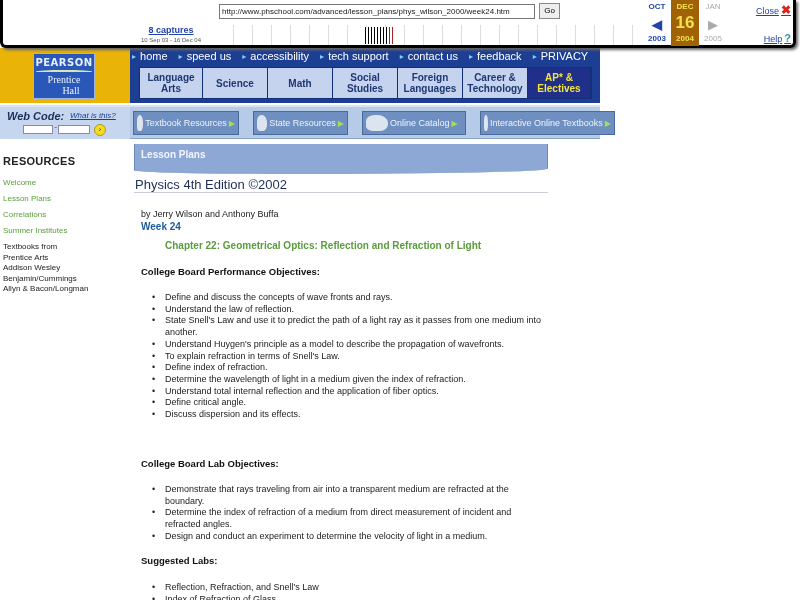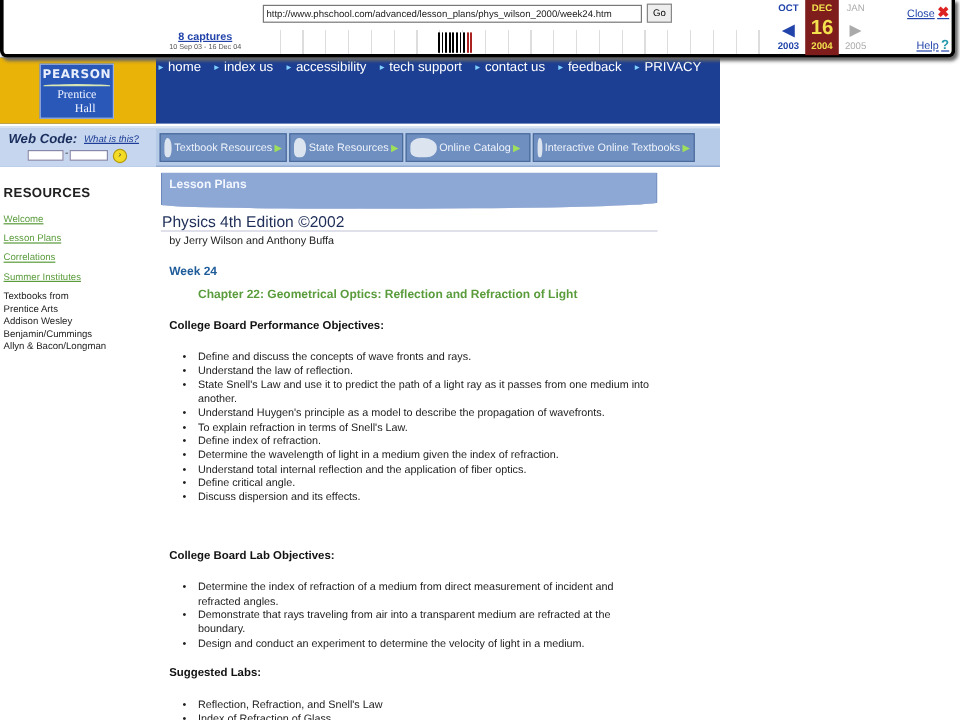--- a/index.html
+++ b/index.html
@@ -15,21 +15,21 @@
   .wb-caps a { font-size: 9px; color: #2244aa; font-weight: bold; text-decoration: underline; display: block; }
   .wb-caps .range { font-size: 6px; color: #555; margin-top: 2px; }
   .wb-url { position: absolute; left: 216px; top: 4px; width: 316px; height: 15px; border: 1px solid #777; font-size: 8px; padding: 2px 2px; color: #222; background: #fff; white-space: nowrap; overflow: hidden; font-family: "Liberation Sans", sans-serif; }
   .wb-go { position: absolute; left: 536px; top: 3px; width: 21px; height: 16px; font-size: 8px; border: 1px solid #888; background: #eee; text-align: center; line-height: 14px; }
   .wb-spark { position: absolute; left: 212px; top: 25px; width: 424px; height: 20px; background: repeating-linear-gradient(90deg, #fff 0px, #fff 18px, #ddd 18px, #ddd 19px); }
   .wb-spark .bars { position: absolute; left: 150px; top: 2px; width: 24px; height: 17px; background: repeating-linear-gradient(90deg, #000 0px, #000 1.5px, #fff 1.5px, #fff 3px); }
   .wb-spark .bars2 { position: absolute; left: 174px; top: 2px; width: 6px; height: 17px; background: repeating-linear-gradient(90deg, #a22 0px, #a22 1.5px, #fff 1.5px, #fff 3px); }
   .wb-cal { position: absolute; left: 640px; top: 0; width: 90px; height: 46px; font-size: 8px; font-weight: bold; }
   .wb-cal .col { position: absolute; top: 0; width: 28px; height: 46px; text-align: center; }
   .wb-cal .prev { left: 0; color: #2244aa; }
-  .wb-cal .cur { left: 28px; background: #7f1d1d; color: #f3e24d; }
+  .wb-cal .cur { left: 28px; background: #a16207; color: #f3e24d; }
   .wb-cal .next { left: 56px; color: #aaa; font-weight: normal; }
   .wb-cal .m { position: absolute; top: 2px; width: 100%; font-size: 8px; }
   .wb-cal .d { position: absolute; top: 13px; width: 100%; font-size: 17px; }
   .wb-cal .y { position: absolute; top: 34px; width: 100%; font-size: 8px; }
   .wb-cal .arrow { position: absolute; top: 17px; width: 100%; font-size: 13px; }
   .wb-links { position: absolute; left: 748px; top: 0; width: 44px; height: 46px; }
   .wb-links .close { position: absolute; top: 3px; right: 4px; font-size: 9px; color: #2244aa; text-decoration: underline; }
   .wb-links .close b { color: #d22; font-size: 12px; text-decoration: none; margin-left: 2px; }
   .wb-links .help { position: absolute; top: 32px; right: 4px; font-size: 9px; color: #2244aa; text-decoration: underline; }
   .wb-links .help b { color: #29a; font-size: 11px; margin-left: 2px; }
@@ -57,37 +57,37 @@
 
   
   .codebar { position: absolute; left: 0; top: 105px; width: 600px; height: 34px; background: #b6cbe8; border-top: 2px solid #d8e3f3; border-bottom: 1px solid #8aa4cc; }
   .webcode { position: absolute; left: 0; top: 0; width: 130px; height: 32px; background: #c6d6ee; font-style: italic; }
   .webcode .lbl { position: absolute; left: 7px; top: 3px; font-size: 11px; font-weight: bold; color: #1a2e5e; }
   .webcode .what { position: absolute; left: 70px; top: 4px; font-size: 8px; color: #1d3d98; text-decoration: underline; }
   .webcode .in1 { position: absolute; left: 23px; top: 18px; width: 30px; height: 9px; background: #fff; border: 1px solid #88a; }
   .webcode .dash { position: absolute; left: 54px; top: 15px; font-size: 9px; color: #333; }
   .webcode .in2 { position: absolute; left: 58px; top: 18px; width: 32px; height: 9px; background: #fff; border: 1px solid #88a; }
   .webcode .go { position: absolute; left: 94px; top: 17px; width: 12px; height: 12px; border-radius: 50%; background: #f4dc25; border: 1px solid #b29a10; font-size: 7px; text-align: center; line-height: 10px; color: #333; }
-  .resbtns { position: absolute; left: 133px; top: 4px; display: flex; gap: 2px; }
+  .resbtns { position: absolute; left: 133px; top: 4px; display: flex; gap: 14px; }
   .resbtn { height: 24px; background: #6f8fc0; border: 1px solid #4a6a9c; color: #eef3fb; font-size: 9px; display: flex; align-items: center; padding: 0 3px; white-space: nowrap; }
   .resbtn .ico { width: 22px; height: 16px; background: #e8edf5; border-radius: 40% 50% 40% 30%; margin-right: 2px; opacity: 0.9; }
   .resbtn .arr { color: #9fe05a; font-size: 8px; margin-left: 2px; }
 
   
   .side { position: absolute; left: 0; top: 150px; width: 130px; }
   .side .title { position: absolute; left: 3px; top: 5px; font-size: 11px; font-weight: bold; color: #222; letter-spacing: 0.3px; }
-  .side .lnk { position: absolute; left: 3px; font-size: 8px; color: #5a9c3c; text-decoration: underline; }
+  .side .lnk { position: absolute; left: 3px; font-size: 8px; color: #5a9c3c; }
   .side .txt { position: absolute; left: 3px; font-size: 8px; color: #222; line-height: 10.5px; }
 
   
   .lp-banner { position: absolute; left: 134px; top: 144px; width: 414px; height: 30px; background: #8ea8d6; border-left: 1px solid #6d88bb; border-right: 1px solid #6d88bb; border-radius: 0 0 60% 40% / 0 0 18% 12%; }
   .lp-banner span { position: absolute; left: 6px; top: 5px; font-size: 10px; font-weight: bold; color: #f2f6ff; }
   .page-title { position: absolute; left: 135px; top: 177px; font-size: 13px; color: #1e2e58; }
   .title-rule { position: absolute; left: 134px; top: 192px; width: 414px; height: 1px; background: #ccd; }
-  .authors { position: absolute; left: 141px; top: 195px; font-size: 9px; color: #222; }
+  .authors { position: absolute; left: 141px; top: 209px; font-size: 9px; color: #222; }
   .week { position: absolute; left: 141px; top: 221px; font-size: 10px; font-weight: bold; color: #1f5c9a; }
   .chapter { position: absolute; left: 165px; top: 240px; font-size: 10px; font-weight: bold; color: #5a9c3c; }
   .h { position: absolute; left: 141px; font-size: 9.5px; font-weight: bold; color: #111; }
   ul.bl { position: absolute; left: 165px; width: 380px; list-style: none; font-size: 9px; color: #222; line-height: 11.7px; }
   ul.bl li { position: relative; padding-left: 0; }
   ul.bl li::before { content: "\2022"; position: absolute; left: -13px; top: 0; font-size: 9px; }
 </style>
 </head>
 <body>
 
@@ -131,26 +131,35 @@
       <div class="pearson">PEARSON</div>
       <div class="swoosh"></div>
       <div class="ph">
           <span style="padding-left:0">Prentice</span>
           <span>Hall</span>
         </div>
     </div>
   </div>
   <div class="toplinks">
     <span class="tl">home</span>
-    <span class="tl">index us</span>
+    <span class="tl">speed us</span>
     <span class="tl">accessibility</span>
     <span class="tl">tech support</span>
     <span class="tl">contact us</span>
     <span class="tl">feedback</span>
     <span class="tl">PRIVACY</span>
+  </div>
+  <div class="subjects">
+    <div class="subj">Language Arts</div>
+    <div class="subj">Science</div>
+    <div class="subj">Math</div>
+    <div class="subj">Social Studies</div>
+    <div class="subj">Foreign Languages</div>
+    <div class="subj">Career &amp; Technology</div>
+    <div class="subj active">AP* &amp; Electives</div>
   </div>
 </div>
 
 <div class="codebar">
   <div class="webcode">
     <div class="lbl">Web Code:</div>
     <div class="what">What is this?</div>
     <div class="in1"></div>
     <div class="dash">-</div>
     <div class="in2"></div>
@@ -211,22 +220,22 @@
   <li>To explain refraction in terms of Snell's Law.</li>
   <li>Define index of refraction.</li>
   <li>Determine the wavelength of light in a medium given the index of refraction.</li>
   <li>Understand total internal reflection and the application of fiber optics.</li>
   <li>Define critical angle.</li>
   <li>Discuss dispersion and its effects.</li>
 </ul>
 
 <div class="h" style="top:458px">College Board Lab Objectives:</div>
 <ul class="bl" style="top:484px">
+  <li>Demonstrate that rays traveling from air into a transparent medium are refracted at the boundary.</li>
   <li>Determine the index of refraction of a medium from direct measurement of incident and refracted angles.</li>
-  <li>Demonstrate that rays traveling from air into a transparent medium are refracted at the boundary.</li>
   <li>Design and conduct an experiment to determine the velocity of light in a medium.</li>
 </ul>
 
 <div class="h" style="top:555px">Suggested Labs:</div>
 <ul class="bl" style="top:582px">
   <li>Reflection, Refraction, and Snell's Law</li>
   <li>Index of Refraction of Glass</li>
 </ul>
 
 </body></html>

